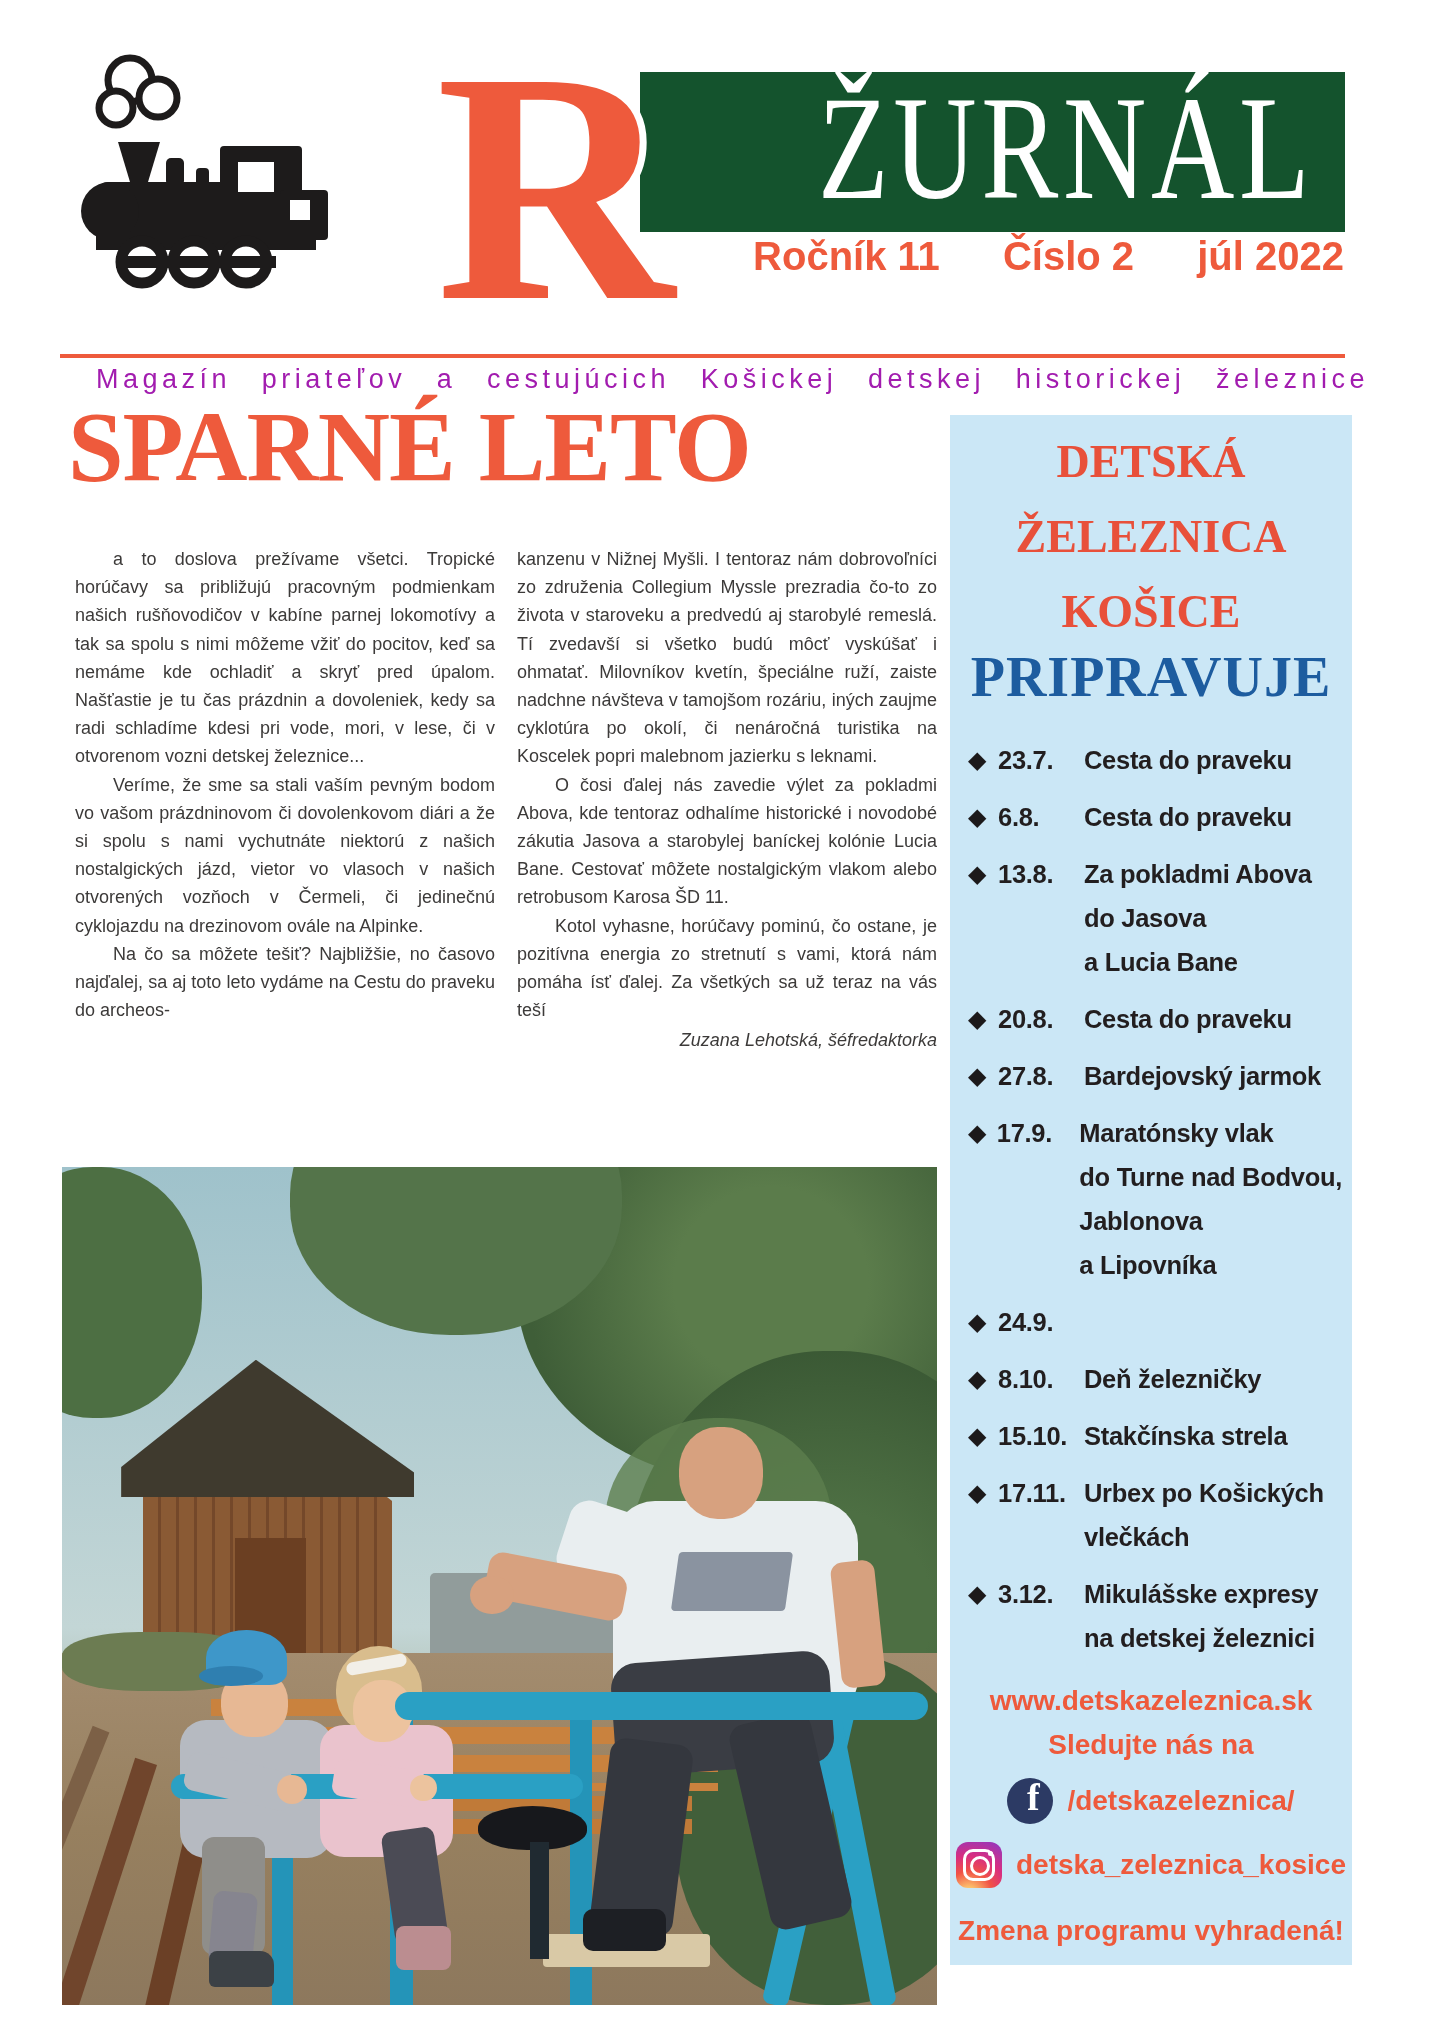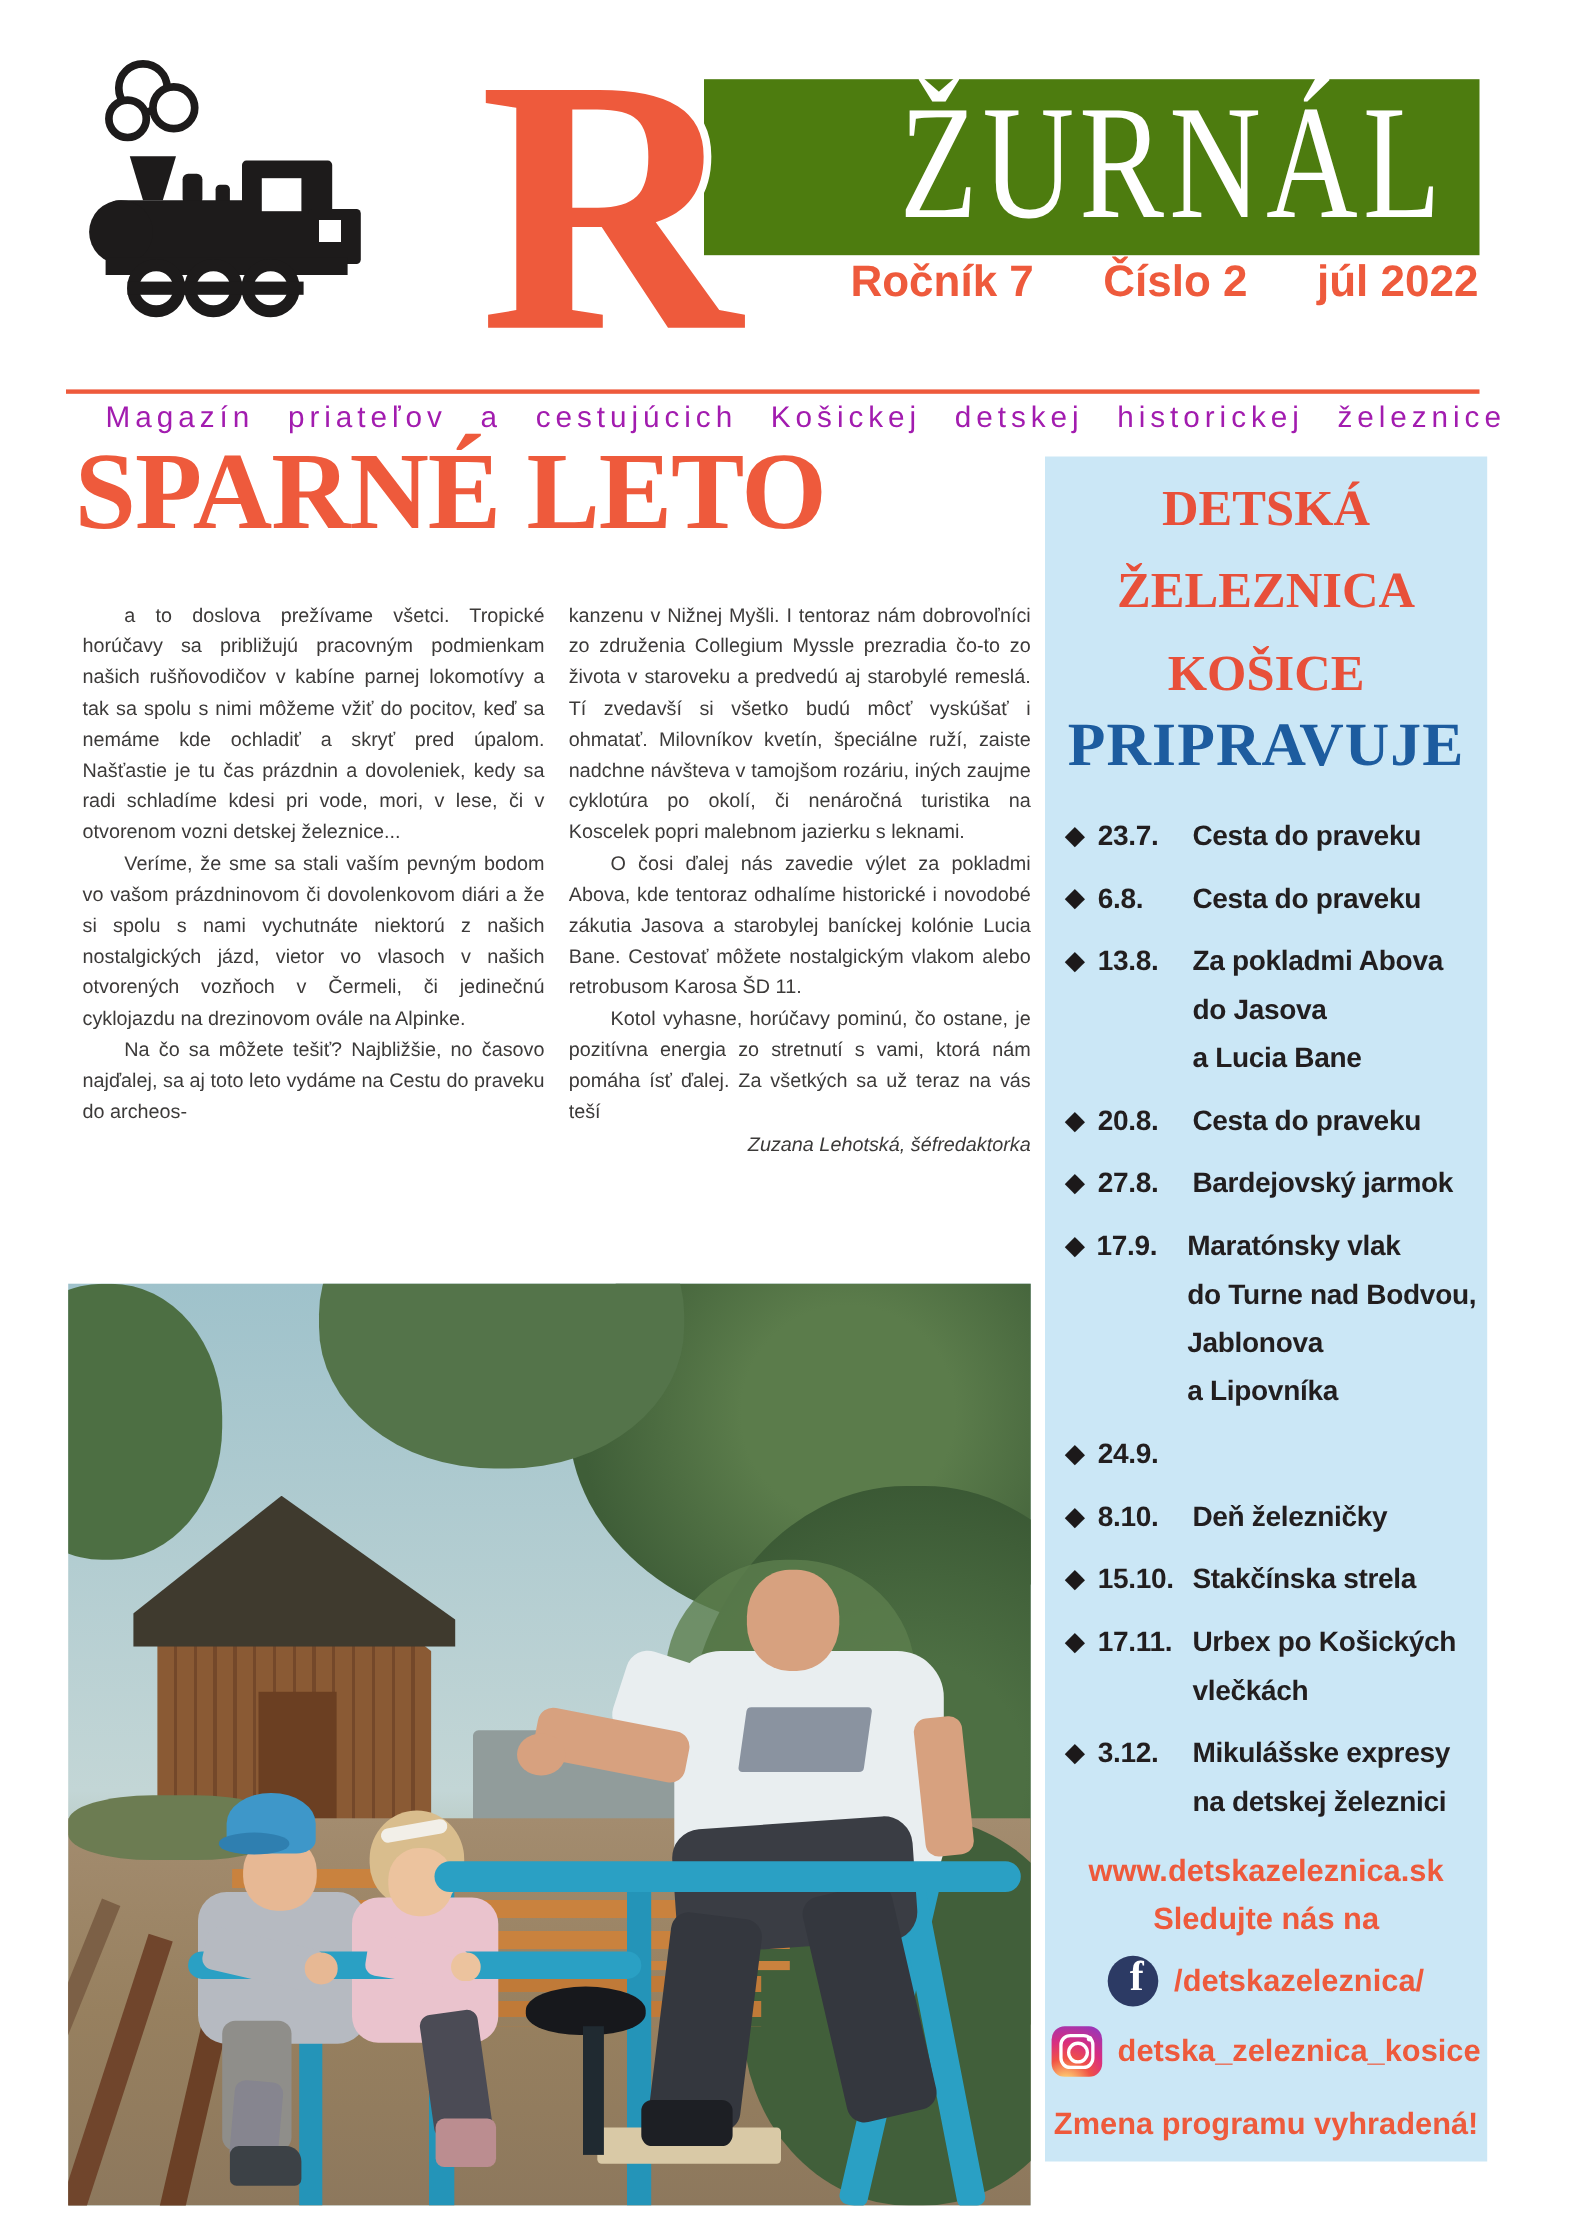--- a/index.html
+++ b/index.html
@@ -1,21 +1,21 @@
 <!DOCTYPE html>
 <html><head>
 <meta charset="utf-8">
 <style>
   html,body{margin:0;padding:0;background:#e9e9e9;}
   .page{position:relative;width:1432px;height:2024px;background:#ffffff;margin:0 auto;
         font-family:"Liberation Sans",sans-serif;overflow:hidden;}
 
   
   .logo{position:absolute;left:68px;top:50px;width:268px;height:240px;}
-  .masthead-box{position:absolute;left:640px;top:72px;width:705px;height:160px;background:#4d7c0f;}
+  .masthead-box{position:absolute;left:640px;top:72px;width:705px;height:160px;background:#14532d;}
   .masthead-rest{position:absolute;left:178px;top:-4px;font-family:"Liberation Serif",serif;
         font-size:148px;line-height:160px;color:#ffffff;letter-spacing:6px;
         transform:scaleX(.78);transform-origin:left center;white-space:nowrap;}
   .big-r{position:absolute;left:430px;top:40px;width:380px;height:340px;}
   .issue-line{position:absolute;right:88px;top:234px;font-size:40px;font-weight:bold;color:#ee5a3c;white-space:nowrap;}
   .issue-line span{margin-left:52px;}
   .issue-line span:first-child{margin-left:0;}
   .header-rule{position:absolute;left:60px;top:354px;width:1285px;height:4px;background:#ee5a3c;}
   .tagline{position:absolute;left:72px;top:364px;width:1273px;font-size:27px;color:#a21caf;
         letter-spacing:4.5px;text-align:justify;text-align-last:justify;margin-left:24px;}
@@ -159,21 +159,21 @@
   </svg>
 
   <div class="masthead-box">
     <div class="masthead-rest">ŽURNÁL</div>
   </div>
   <svg class="big-r" viewBox="0 0 380 340">
     <text x="6" y="258" font-family="Liberation Serif, serif" font-size="330" font-weight="bold" fill="#ee5a3c" stroke="#ffffff" stroke-width="14" paint-order="stroke">R</text>
   </svg>
 
   <div class="issue-line">
-    <span>Ročník 7</span>
+    <span>Ročník 11</span>
     <span>Číslo 2</span>
     <span>júl 2022</span>
   </div>
 
   <div class="header-rule"></div>
   <div class="tagline">Magazín priateľov a cestujúcich Košickej detskej historickej železnice</div>
 
   <div class="headline">SPARNÉ LETO</div>
 
   <div class="columns">

